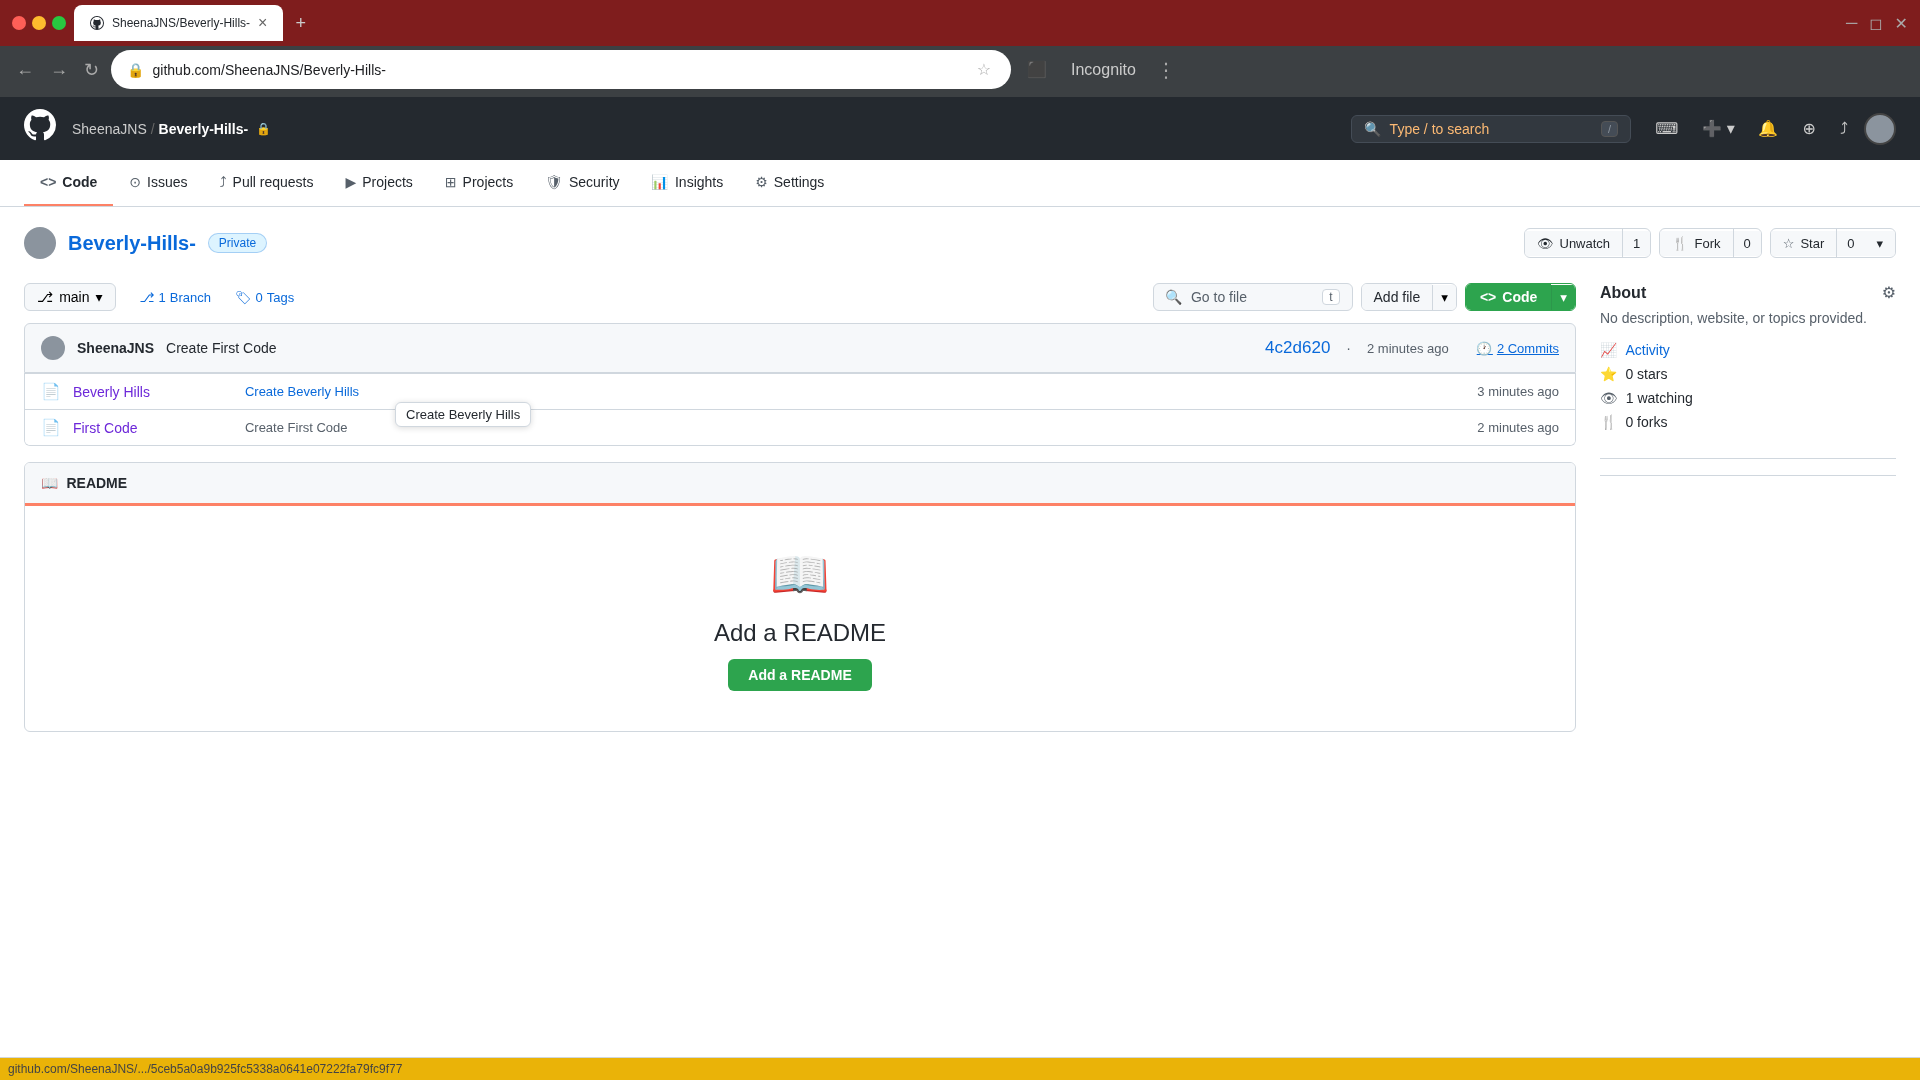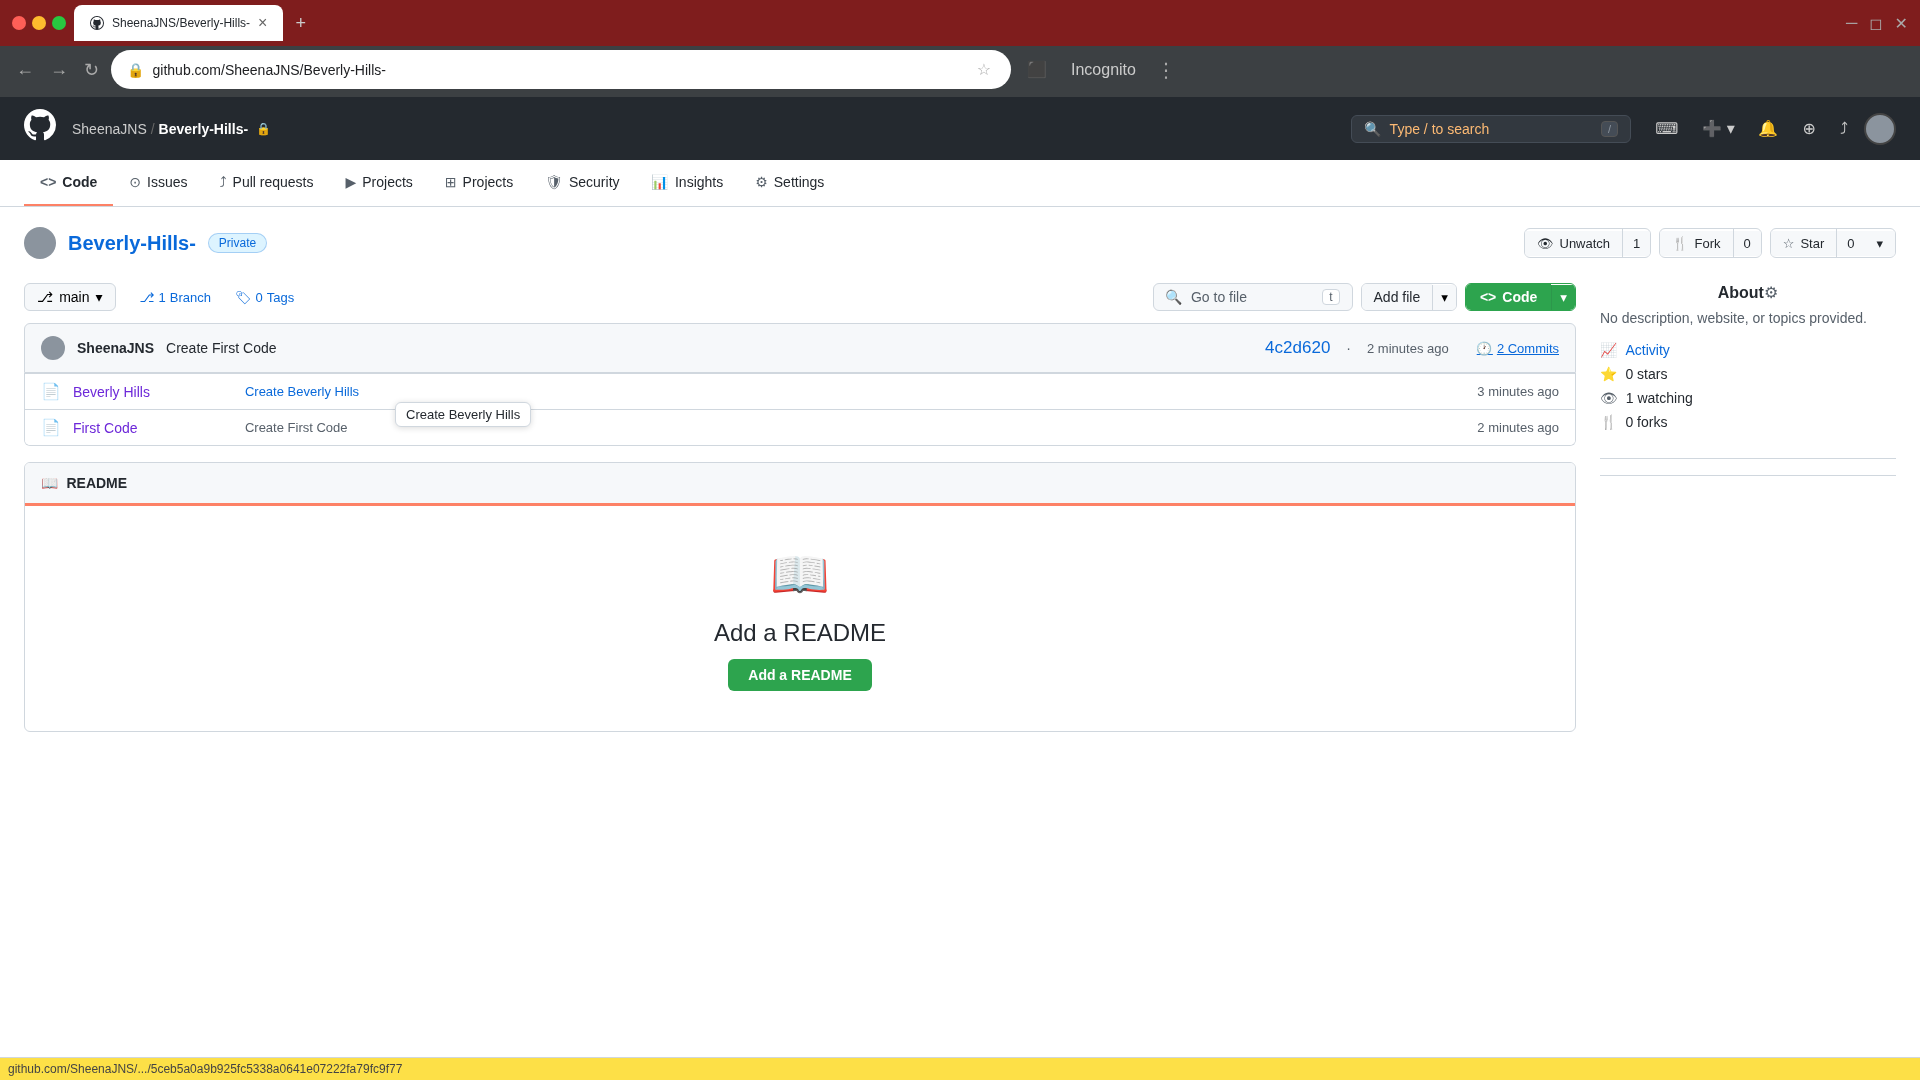--- a/index.html
+++ b/index.html
@@ -110,30 +110,30 @@
     .readme-title { font-size: 14px; font-weight: 600; color: #24292f; }
     .readme-body { padding: 40px; text-align: center; }
     .readme-book-icon { font-size: 48px; color: #57606a; margin-bottom: 16px; }
     .readme-add-title { font-size: 24px; font-weight: 400; color: #24292f; margin-bottom: 12px; }
     .readme-add-desc { font-size: 14px; color: #57606a; margin-bottom: 24px; }
     .readme-add-btn { background: #2da44e; color: #fff; border: none; border-radius: 6px; padding: 8px 20px; font-size: 14px; cursor: pointer; font-weight: 600; }
 
     
     .repo-sidebar { width: 296px; flex-shrink: 0; padding-top: 12px; }
     .sidebar-section { margin-bottom: 24px; }
-    .sidebar-title { font-size: 16px; font-weight: 600; color: #24292f; margin-bottom: 8px; display: flex; align-items: center; justify-content: center; }
+    .sidebar-title { font-size: 16px; font-weight: 600; color: #24292f; margin-bottom: 8px; display: flex; align-items: center; justify-content: space-between; }
     .sidebar-gear { background: none; border: none; cursor: pointer; color: #57606a; font-size: 16px; }
     .sidebar-desc { color: #57606a; font-size: 14px; }
     .sidebar-item { display: flex; align-items: center; gap: 8px; padding: 4px 0; font-size: 14px; color: #24292f; }
     .sidebar-item-icon { color: #57606a; font-size: 14px; }
     .sidebar-item-link { color: #0969da; text-decoration: none; }
     .sidebar-divider { border: none; border-top: 1px solid #d0d7de; margin: 16px 0; }
 
     
-    .status-bar { position: fixed; bottom: 0; left: 0; right: 0; background: #fde047; border-top: 1px solid #d0d7de; padding: 4px 8px; font-size: 12px; color: #444; }
+    .status-bar { position: fixed; bottom: 0; left: 0; right: 0; background: #eab308; border-top: 1px solid #d0d7de; padding: 4px 8px; font-size: 12px; color: #444; }
 
     .file-row-relative { position: relative; }
   </style>
 </head>
 <body>
 
 <div class="browser-chrome">
   <div class="browser-controls">
     <button class="browser-btn close"></button>
     <button class="browser-btn minimize"></button>

